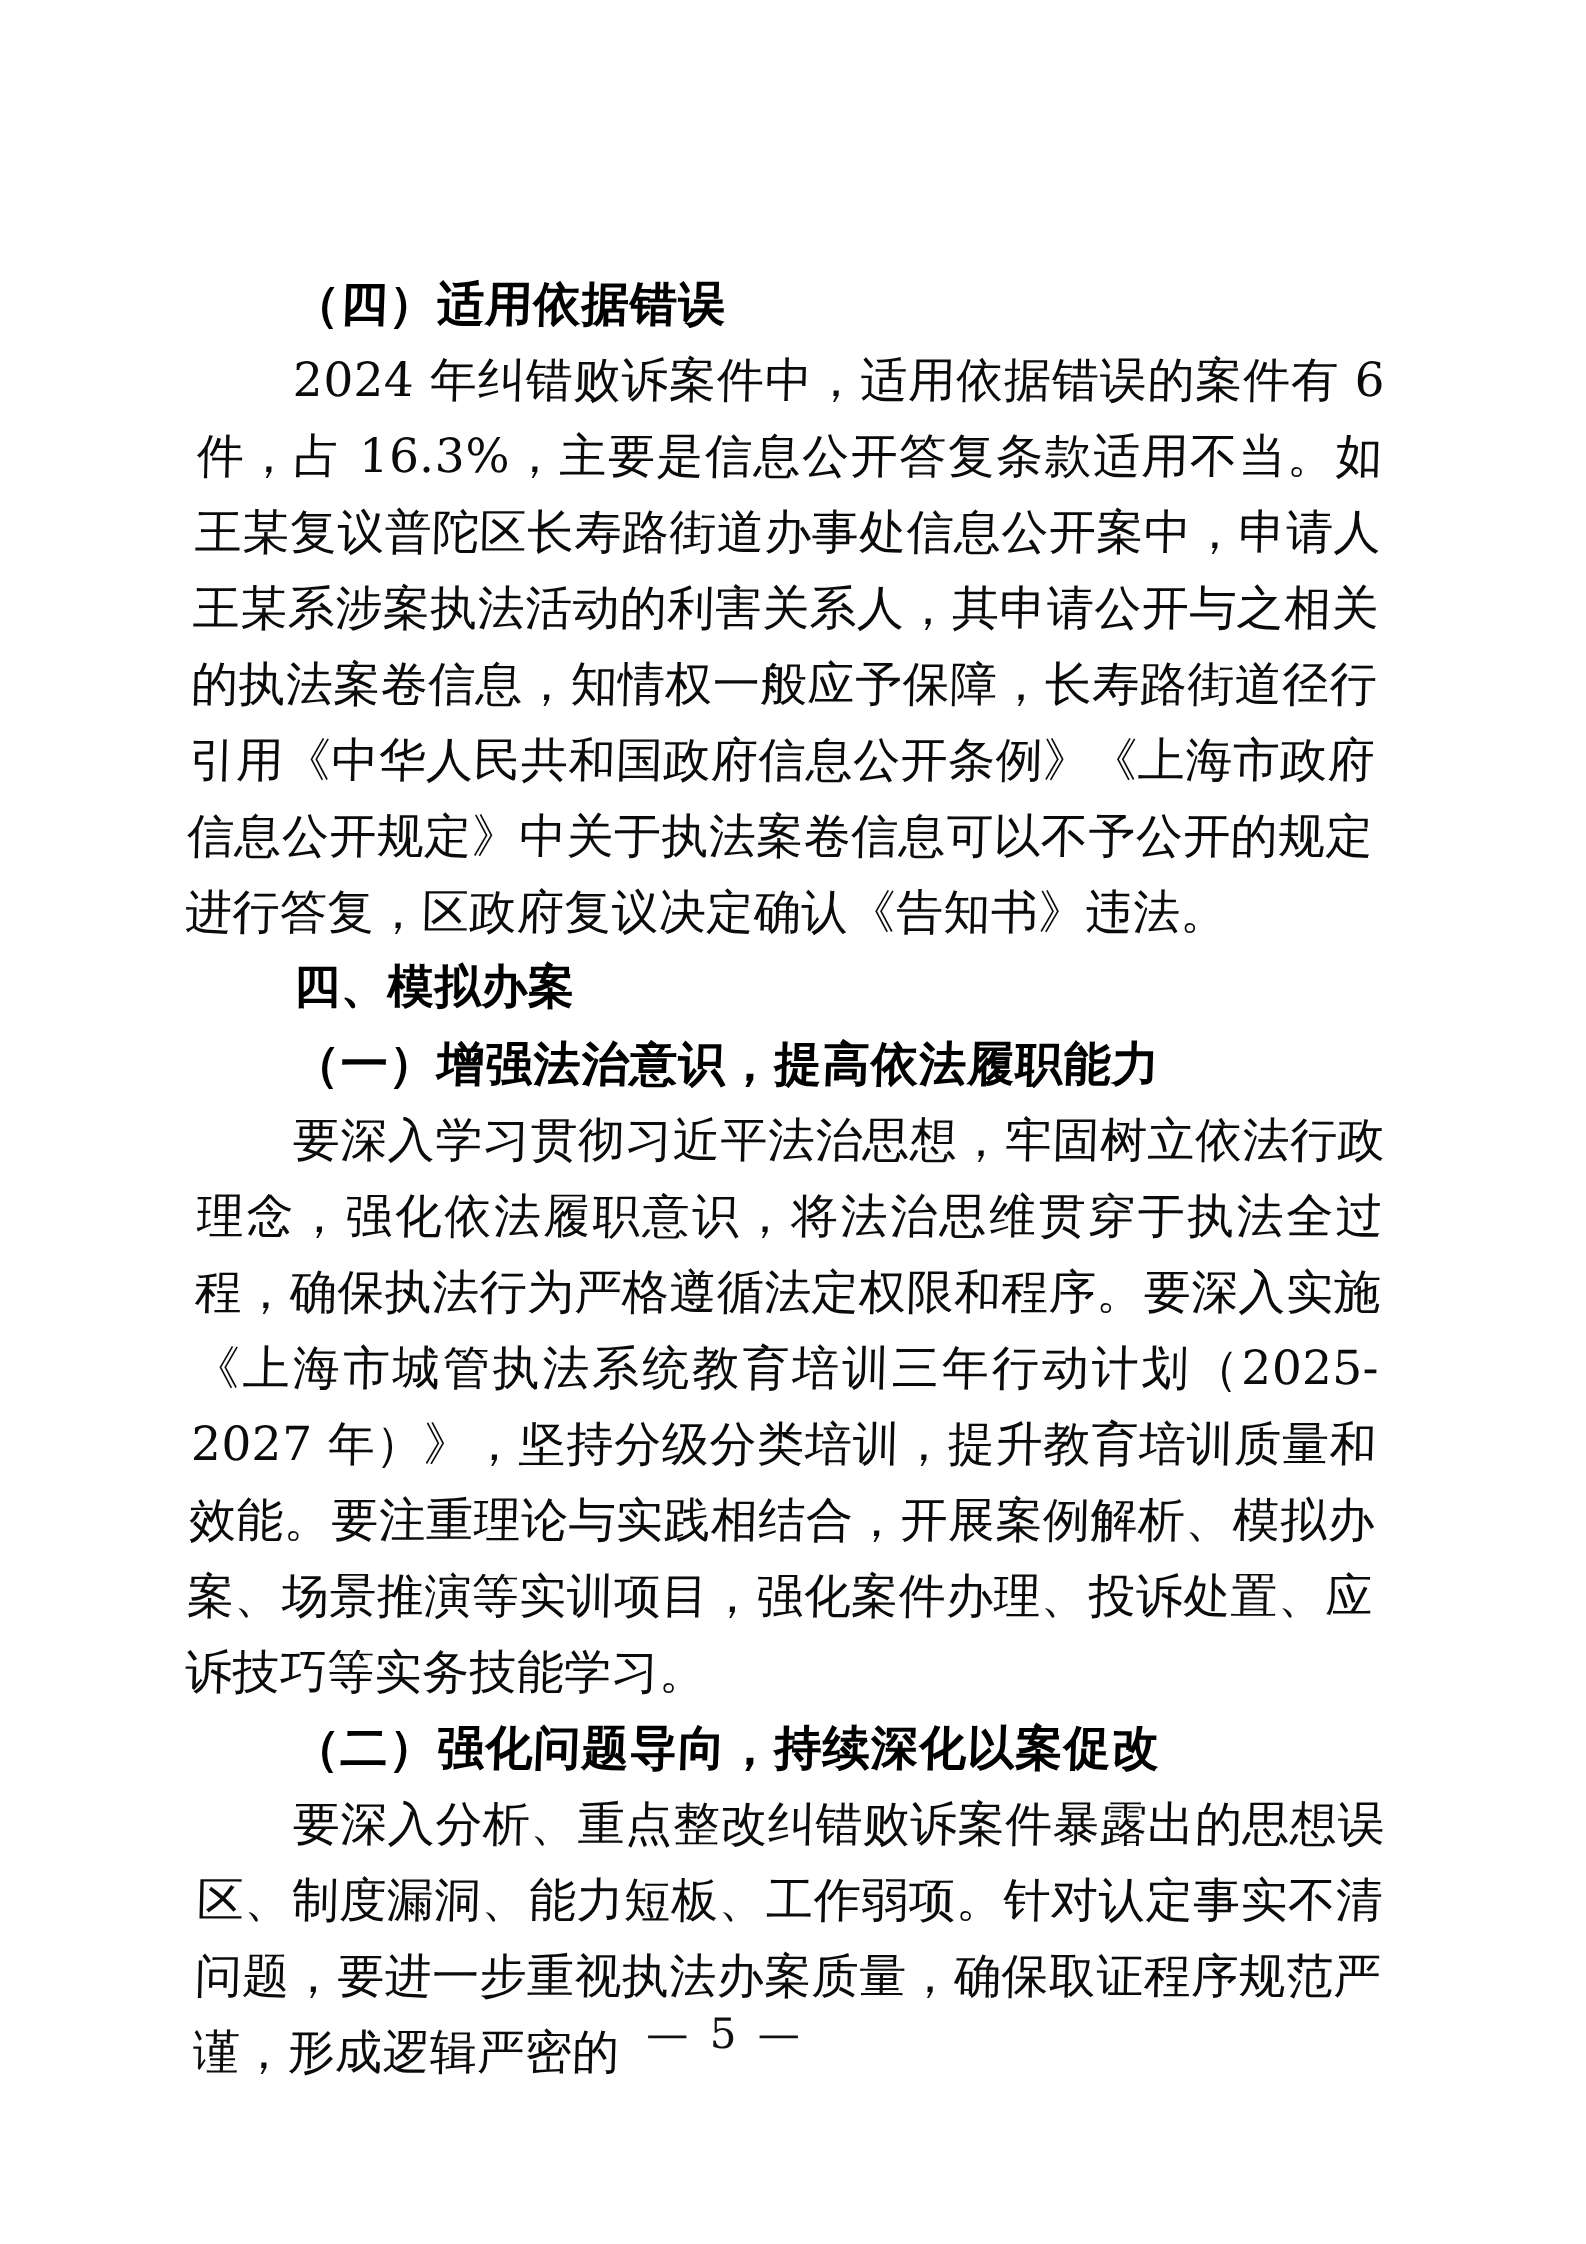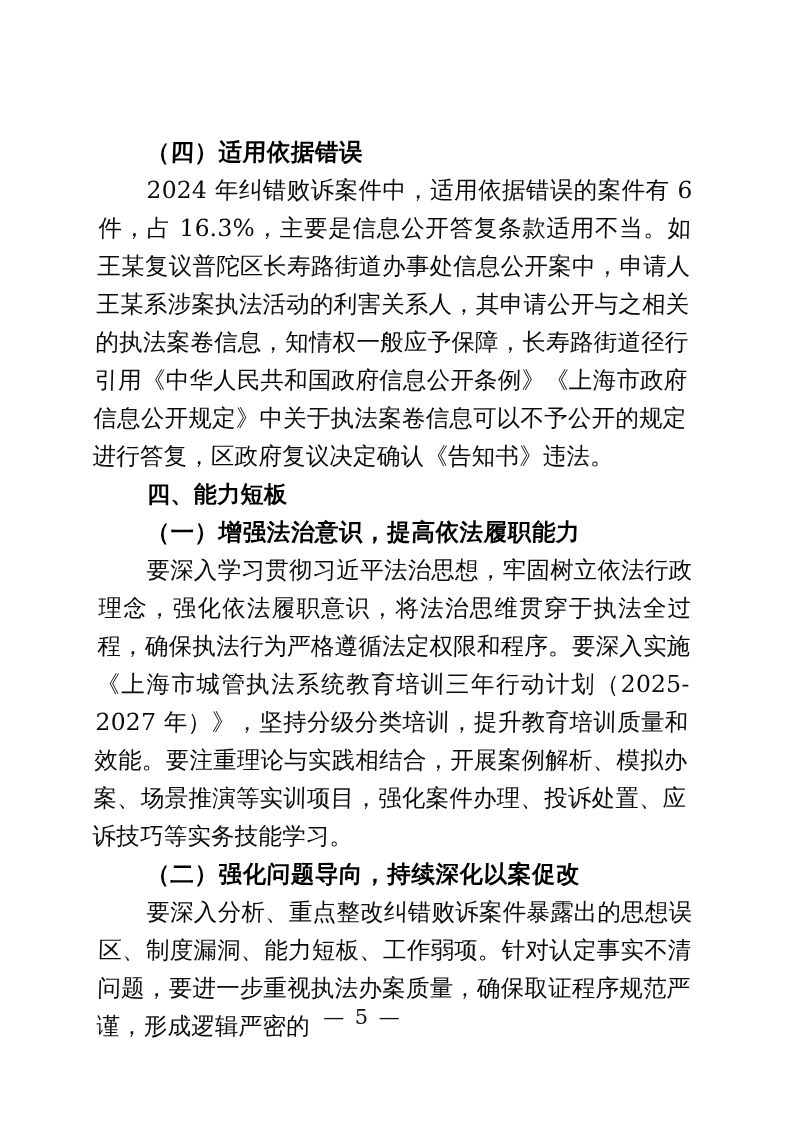--- a/index.html
+++ b/index.html
@@ -97,21 +97,21 @@
 <body>
 
 <div class="page">
 
   <div class="content">
 
     <p class="sub-head blk">（四）适用依据错误</p>
 
     <p class="body-par blk">2024 年纠错败诉案件中，适用依据错误的案件有 6 件，占 16.3%，主要是信息公开答复条款适用不当。如王某复议普陀区长寿路街道办事处信息公开案中，申请人王某系涉案执法活动的利害关系人，其申请公开与之相关的执法案卷信息，知情权一般应予保障，长寿路街道径行引用《中华人民共和国政府信息公开条例》《上海市政府信息公开规定》中关于执法案卷信息可以不予公开的规定进行答复，区政府复议决定确认《告知书》违法。</p>
 
-    <p class="sec-head blk">四、能力短板</p>
+    <p class="sec-head blk">四、模拟办案</p>
 
     <p class="sub-head blk">（一）增强法治意识，提高依法履职能力</p>
 
     <p class="body-par blk">要深入学习贯彻习近平法治思想，牢固树立依法行政理念，强化依法履职意识，将法治思维贯穿于执法全过程，确保执法行为严格遵循法定权限和程序。要深入实施《上海市城管执法系统教育培训三年行动计划（2025-2027 年）》，坚持分级分类培训，提升教育培训质量和效能。要注重理论与实践相结合，开展案例解析、模拟办案、场景推演等实训项目，强化案件办理、投诉处置、应诉技巧等实务技能学习。</p>
 
     <p class="sub-head blk">（二）强化问题导向，持续深化以案促改</p>
 
     <p class="body-par blk">要深入分析、重点整改纠错败诉案件暴露出的思想误区、制度漏洞、能力短板、工作弱项。针对认定事实不清问题，要进一步重视执法办案质量，确保取证程序规范严谨，形成逻辑严密的</p>
 
   </div>

